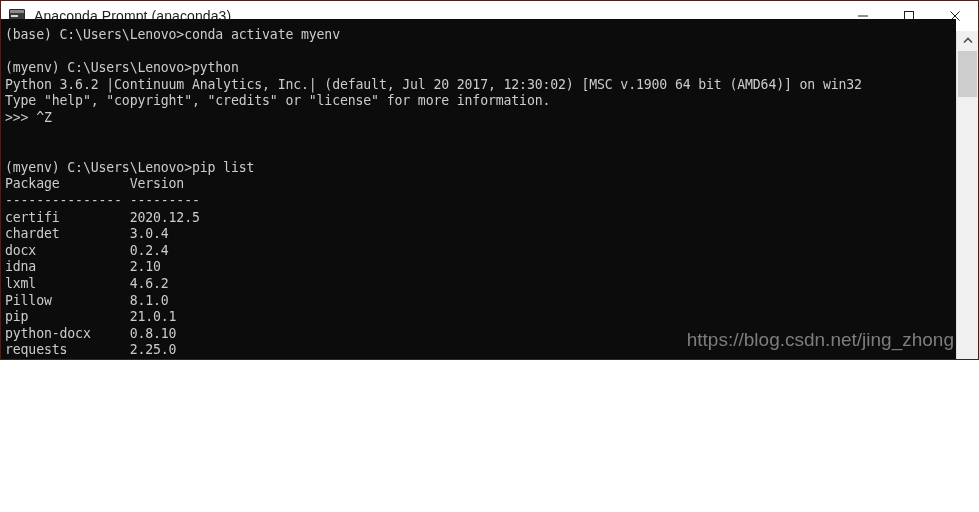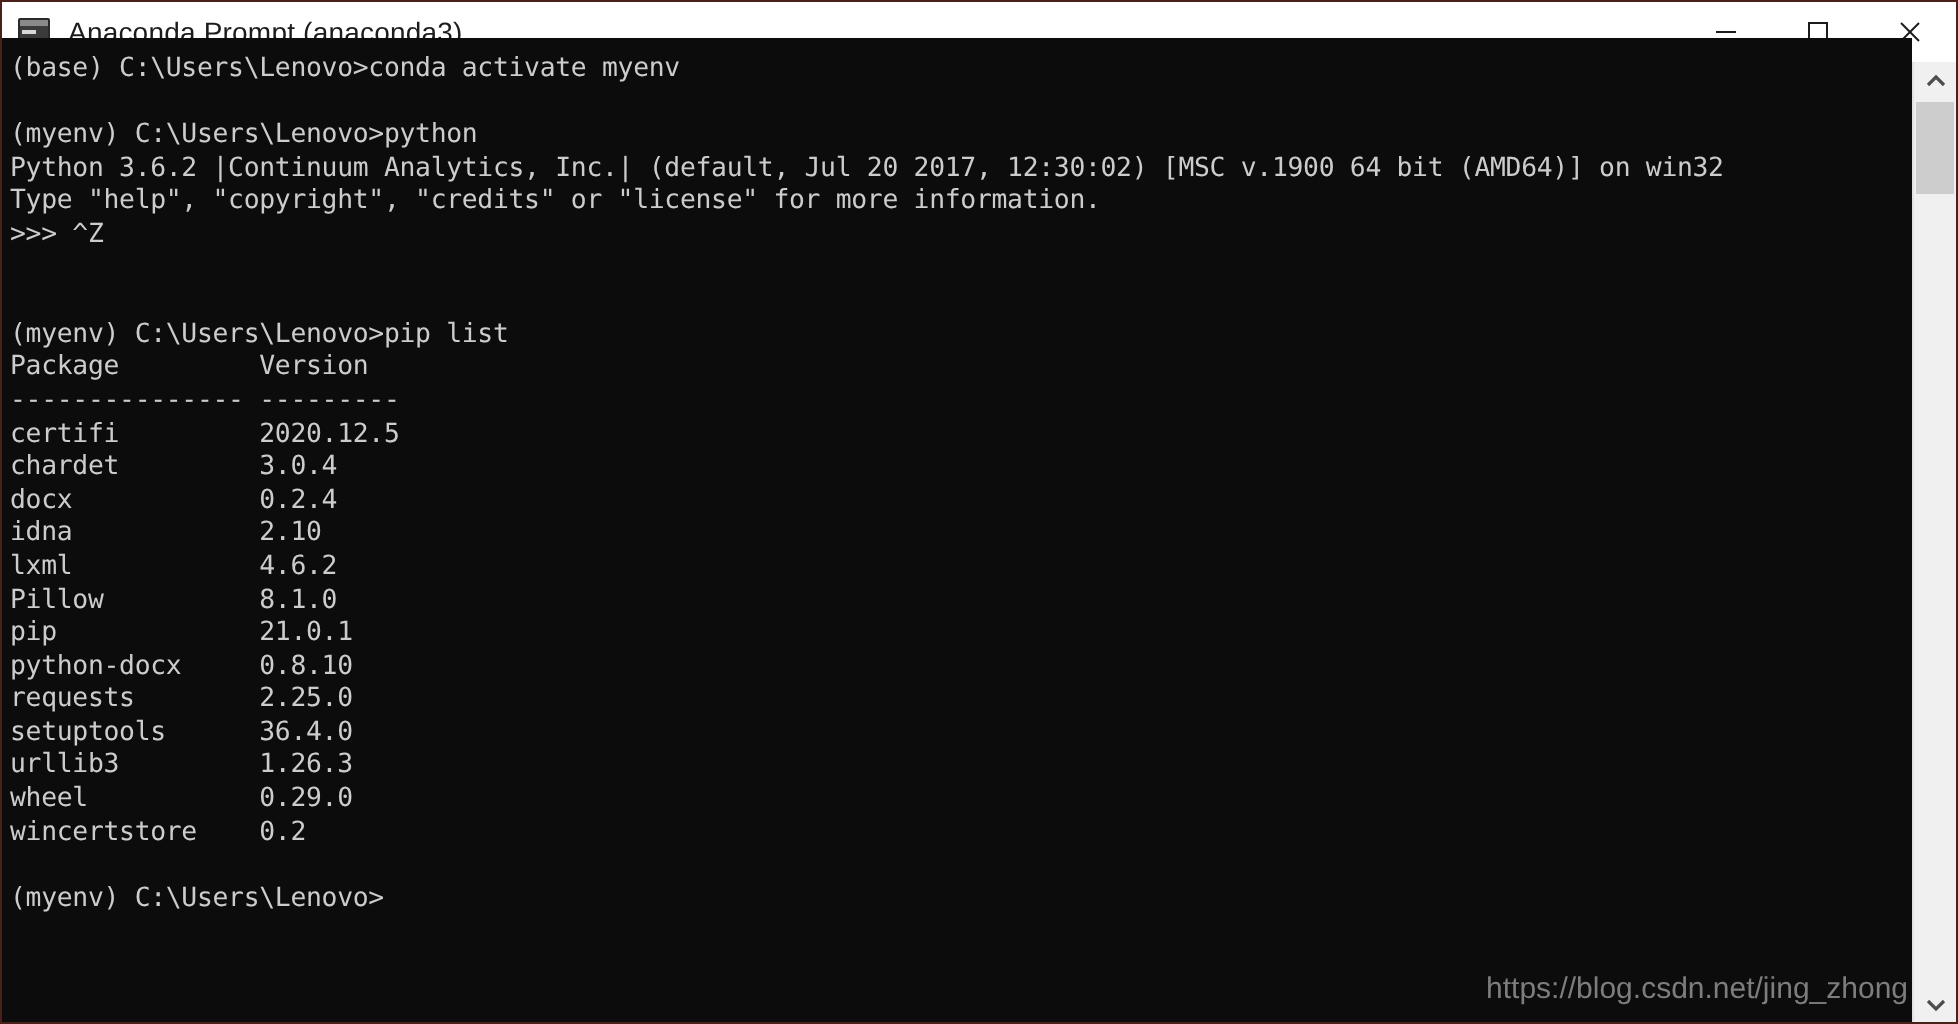--- a/index.html
+++ b/index.html
@@ -10,21 +10,21 @@
   body {
     width: 979px;
     height: 512px;
     overflow: hidden;
     font-family: "Liberation Sans", sans-serif;
   }
 
   #window {
     position: relative;
     width: 979px;
-    height: 512px;
+    height: 360px;
     box-sizing: border-box;
     border: 1px solid #4a2018;
     background: #0c0c0c;
     overflow: hidden;
     text-decoration: underline;
   }
 
   
   #titlebar {
     position: absolute;
@@ -108,21 +108,21 @@
     white-space: pre;
     letter-spacing: -0.15px;
   }
 
   
   #watermark {
     position: absolute;
     right: 24px;
     bottom: 8px;
     font-family: "Liberation Sans", sans-serif;
-    font-size: 15px;
+    font-size: 19px;
     color: #7d7d7d;
     white-space: nowrap;
     pointer-events: none;
   }
 
   
   #scrollbar {
     position: absolute;
     top: 30px;
     right: 0;

